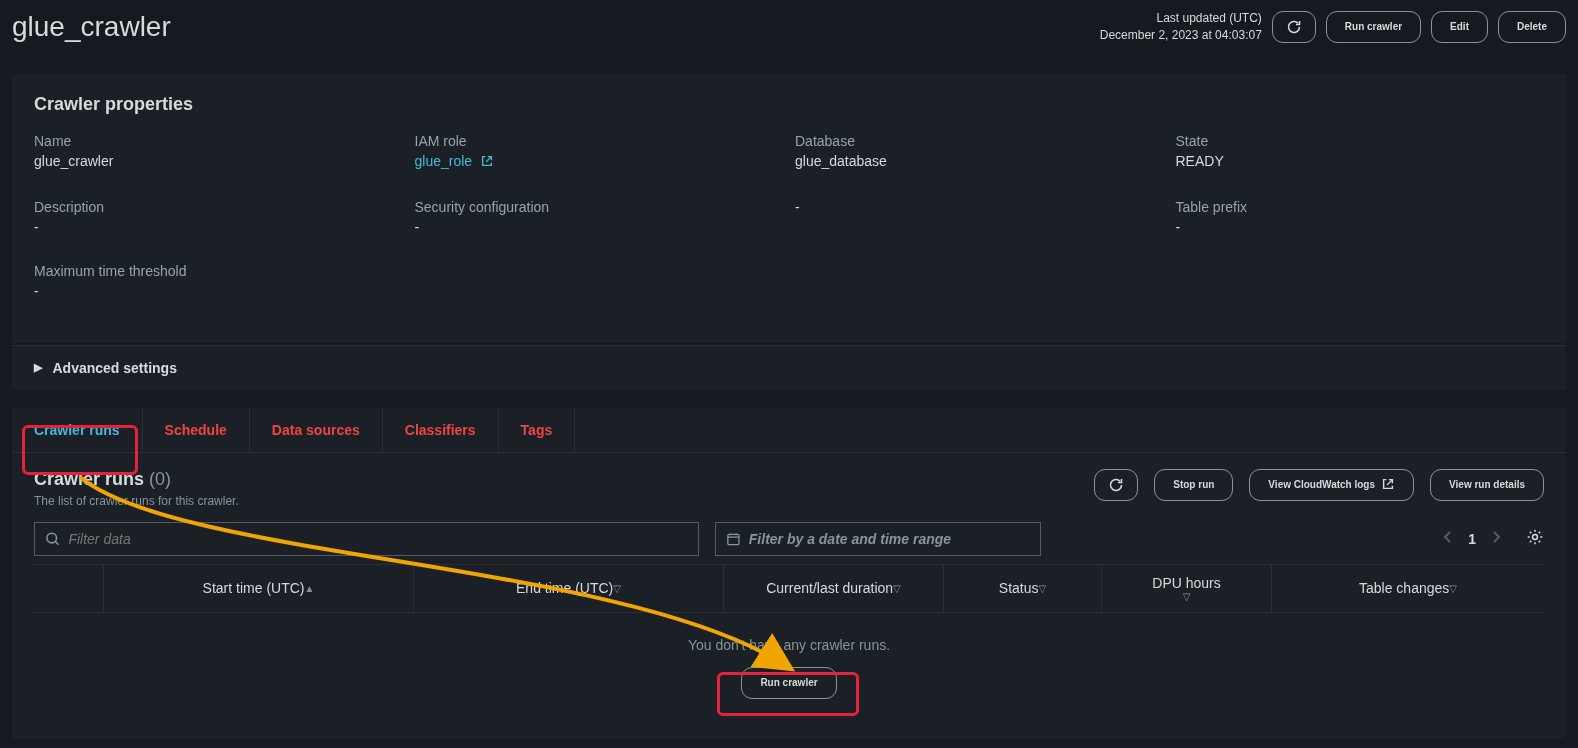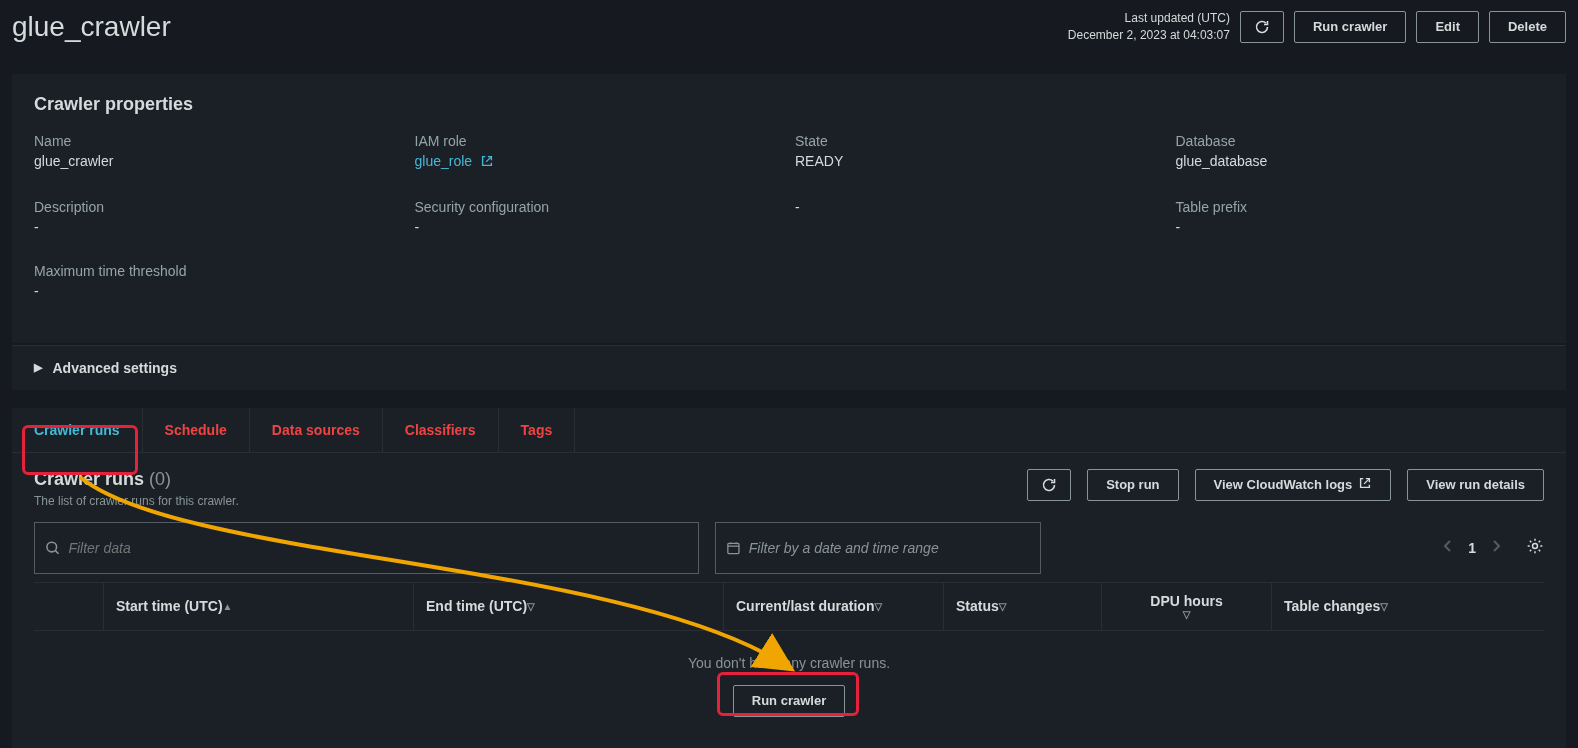--- a/index.html
+++ b/index.html
@@ -33,23 +33,23 @@
     text-align: right;
     color: #d5dbdb;
     font-size: 12px;
     line-height: 1.4;
   }
   .btn {
     background: transparent;
     border: 1px solid #879596;
     color: #d5dbdb;
     padding: 6px 18px;
-    font-size: 13px;
+    font-size: 10px;
     cursor: pointer;
-    border-radius: 2px;
+    border-radius: 11px;
     font-weight: 700;
     display: inline-flex;
     align-items: center;
     justify-content: center;
     min-height: 32px;
   }
   .btn-icon {
     padding: 6px 10px;
     min-width: 44px;
   }
@@ -147,25 +147,25 @@
     justify-content: space-between;
     align-items: center;
     gap: 16px;
     margin-bottom: 8px;
   }
   .search-box, .date-box {
     border: 1px solid #545b64;
     display: flex;
     align-items: center;
     padding: 6px 10px;
-    height: 52px;
+    height: 34px;
     background: transparent;
   }
   .search-box { flex: 0 0 665px; }
-  .date-box { flex: 0 0 326px; margin-left: 0; }
+  .date-box { flex: 0 0 326px; margin-left: 0; font-weight: bold; }
   .search-box input, .date-box span {
     background: transparent;
     border: none;
     color: #879596;
     font-style: italic;
     font-size: 14px;
     outline: none;
     width: 100%;
   }
   .filter-left { display: flex; gap: 16px; }
@@ -180,25 +180,25 @@
   .gear { cursor: pointer; }
 
   .table-head {
     display: flex;
     border-top: 1px solid #2a2e33;
     border-bottom: 1px solid #2a2e33;
     margin-top: 6px;
   }
   .th {
     padding: 10px 12px;
-    font-weight: 700;
-    color: #d5dbdb;
-    display: flex;
-    align-items: center;
-    justify-content: flex-start;
+    font-weight: 400;
+    color: #d5dbdb;
+    display: flex;
+    align-items: center;
+    justify-content: center;
     border-right: 1px solid #2a2e33;
   }
   .th .sort-ind { color: #879596; font-size: 10px; }
   .th.c0 { width: 70px; }
   .th.c1 { width: 310px; }
   .th.c2 { width: 310px; }
   .th.c3 { width: 220px; }
   .th.c4 { width: 158px; }
   .th.c5 { width: 170px; flex-direction: column; }
   .th.c6 { flex: 1; border-right: none; }
@@ -267,26 +267,26 @@
         <span class="ext-icon">
           <svg width="14" height="14" viewBox="0 0 16 16" fill="none" stroke="#44b9d6" stroke-width="1.6">
             <path d="M6 3H3v10h10v-3"></path>
               <path d="M9 3h4v4"></path>
               <path d="M13 3L7 9"></path>
           </svg>
         </span>
       </div>
     </div>
     <div class="prop-cell">
+      <div class="prop-label">Database</div>
+      <div class="prop-value">glue_database</div>
+    </div>
+    <div class="prop-cell">
       <div class="prop-label">State</div>
       <div class="prop-value">READY</div>
-    </div>
-    <div class="prop-cell">
-      <div class="prop-label">Database</div>
-      <div class="prop-value">glue_database</div>
     </div>
 
     <div class="prop-cell">
       <div class="prop-label">Description</div>
       <div class="prop-value">-</div>
     </div>
     <div class="prop-cell">
       <div class="prop-label">Security configuration</div>
       <div class="prop-value">-</div>
     </div>

